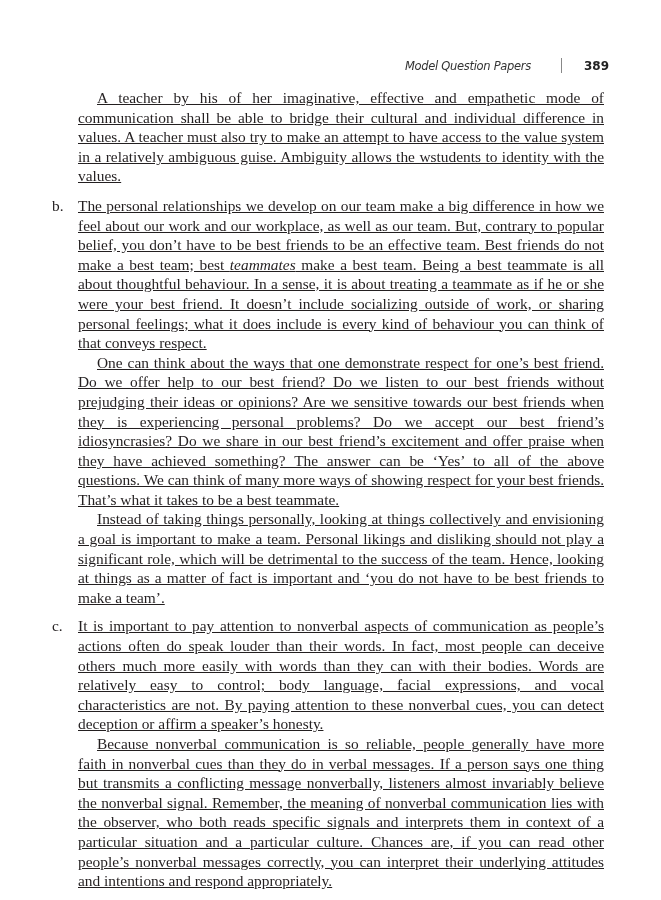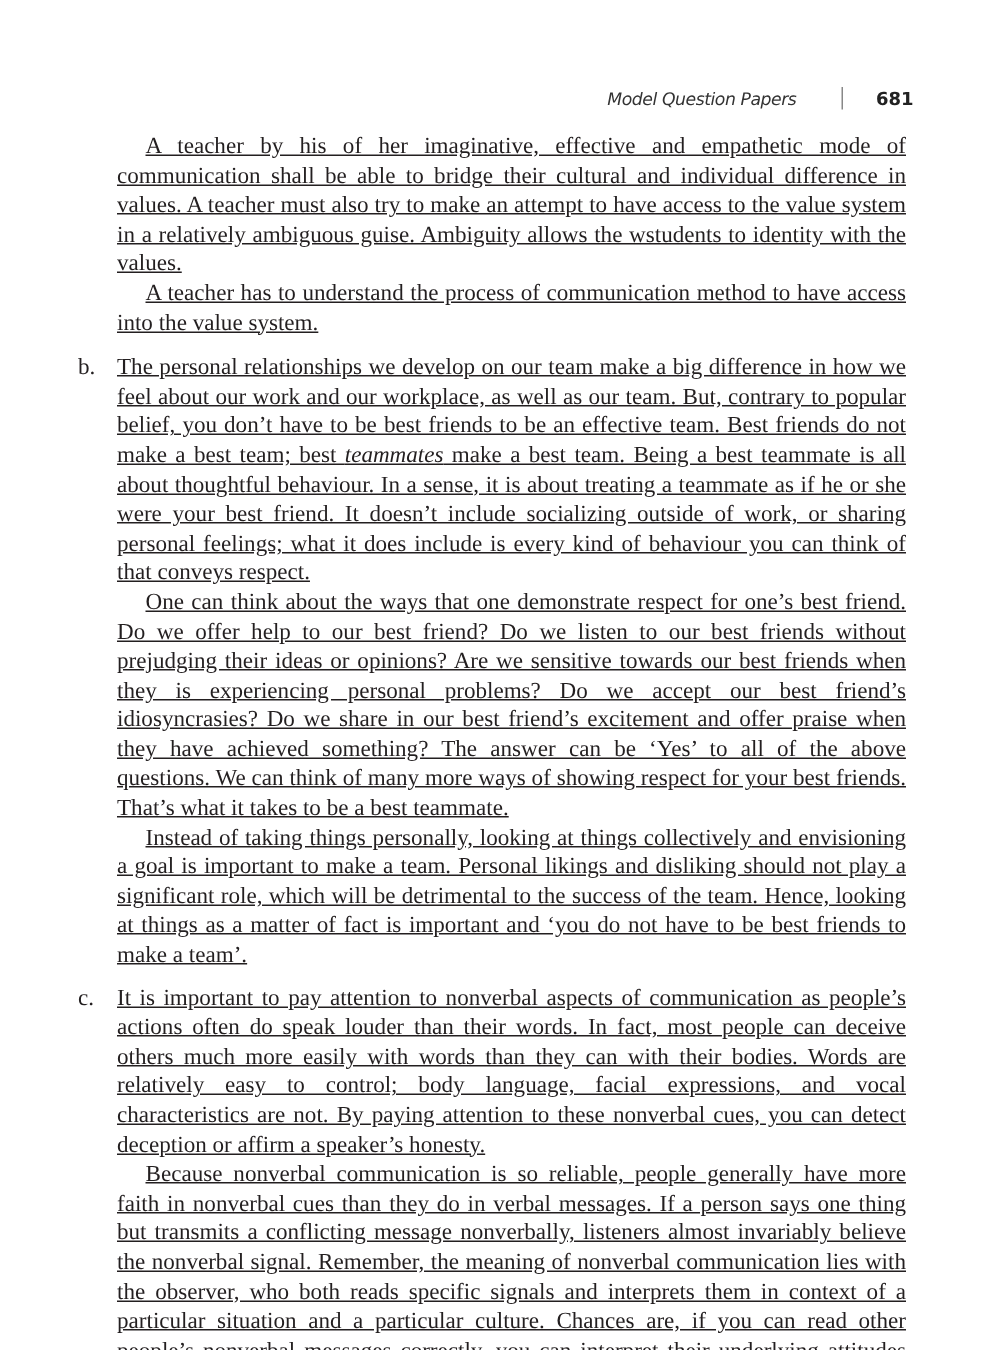--- a/index.html
+++ b/index.html
@@ -73,26 +73,25 @@
     em {
       font-style: italic;
     }
   </style>
 </head>
 <body>
 
 <div class="running-head">
   <span class="title">Model Question Papers</span>
   <span class="sep"></span>
-  <span class="page-num">681</span>
+  <span class="page-num">389</span>
 </div>
 
 <div class="content">
   <p class="indent">A teacher by his of her imaginative, effective and empathetic mode of communication shall be able to bridge their cultural and individual difference in values. A teacher must also try to make an attempt to have access to the value system in a relatively ambiguous guise. Ambiguity allows the wstudents to identity with the values.</p>
-  <p class="indent">A teacher has to understand the process of communication method to have access into the value system.</p>
 
   <div class="list-item" style="margin-top:10px;">
     <span class="list-label">b.</span>
     <p><span>The personal relationships we develop on our team make a big difference in how we feel about our work and our workplace, as well as our team. But, contrary to popular belief, you don’t have to be best friends to be an effective team. Best friends do not make a best team; best </span><em>teammates</em><span> make a best team. Being a best teammate is all about thoughtful behaviour. In a sense, it is about treating a teammate as if he or she were your best friend. It doesn’t include socializing outside of work, or sharing personal feelings; what it does include is every kind of behaviour you can think of that conveys respect.</span></p>
     <p class="indent">One can think about the ways that one demonstrate respect for one’s best friend. Do we offer help to our best friend? Do we listen to our best friends without prejudging their ideas or opinions? Are we sensitive towards our best friends when they is experiencing personal problems? Do we accept our best friend’s idiosyncrasies? Do we share in our best friend’s excitement and offer praise when they have achieved something? The answer can be ‘Yes’ to all of the above questions. We can think of many more ways of showing respect for your best friends. That’s what it takes to be a best teammate.</p>
     <p class="indent">Instead of taking things personally, looking at things collectively and envisioning a goal is important to make a team. Personal likings and disliking should not play a signifi­cant role, which will be detrimental to the success of the team. Hence, looking at things as a matter of fact is important and ‘you do not have to be best friends to make a team’.</p>
   </div>
 
   <div class="list-item" style="margin-top:9px;">
     <span class="list-label">c.</span>

